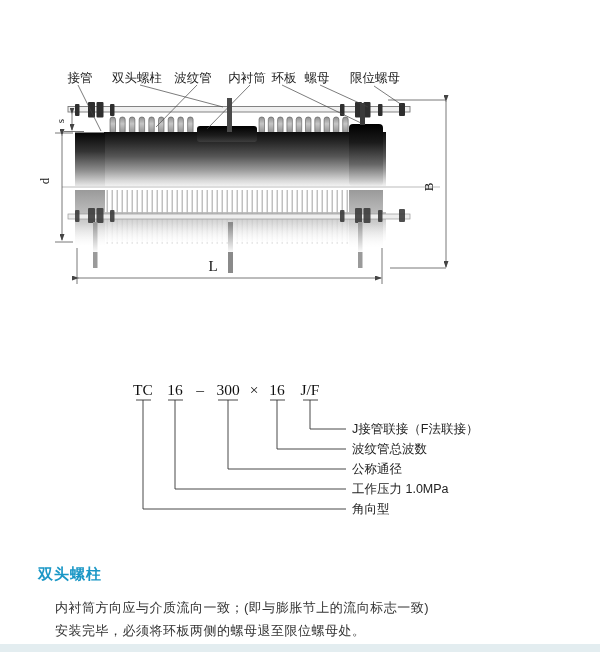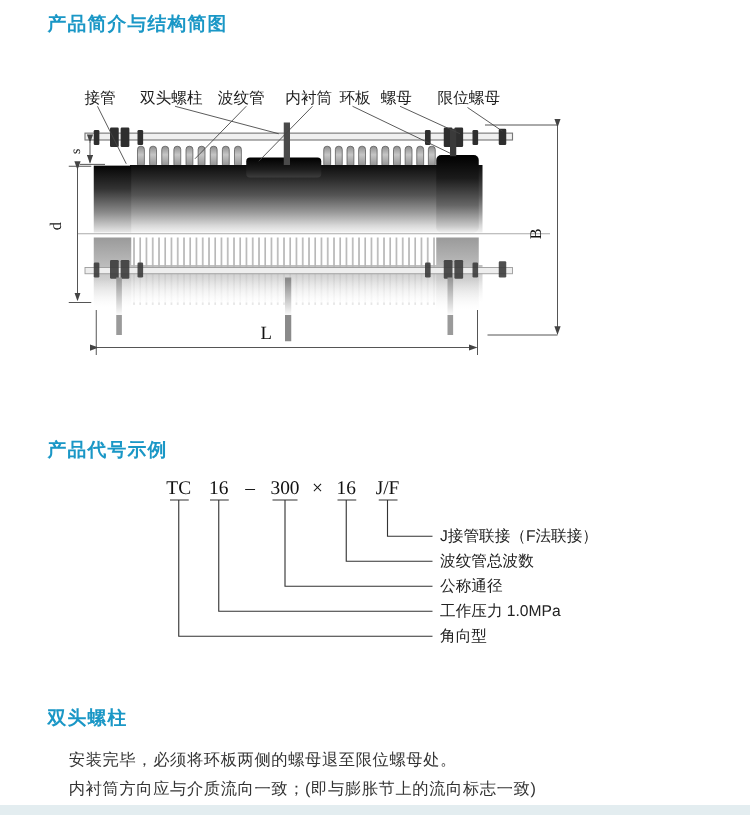--- a/index.html
+++ b/index.html
@@ -16,21 +16,20 @@
   .cn-label{font-family:"Liberation Sans",sans-serif;font-size:12.5px;fill:#1c1c1c;}
   .dim-label{font-family:"Liberation Serif",serif;fill:#111111;}
   .code-seg{font-family:"Liberation Serif",serif;font-size:15.5px;fill:#111111;}
   .callout{font-family:"Liberation Sans",sans-serif;font-size:12.5px;fill:#222222;}
 </style>
 </head>
 <body>
 
 <div id="page">
 
-  <div class="sec-title" id="title-intro">产品简介与结构简图</div>
 
   <svg id="diagram-svg" width="430" height="265" viewBox="30 60 430 265">
     <defs>
       <marker id="arr" markerWidth="7" markerHeight="5" refX="6" refY="2.5" orient="auto" markerUnits="userSpaceOnUse">
         <path d="M0,0 L7,2.5 L0,5 z" fill="#444"></path>
       </marker>
       <linearGradient id="gBody" x1="0" y1="0" x2="0" y2="1">
         <stop offset="0" stop-color="#0d0d0d"></stop>
           <stop offset="0.2" stop-color="#2a2a2a"></stop>
         <stop offset="0.45" stop-color="#555"></stop>
@@ -182,21 +181,20 @@
 
     <text class="cn-label" x="80" y="82" text-anchor="middle">接管</text>
     <text class="cn-label" x="137" y="82" text-anchor="middle">双头螺柱</text>
     <text class="cn-label" x="193" y="82" text-anchor="middle">波纹管</text>
     <text class="cn-label" x="247" y="82" text-anchor="middle">内衬筒</text>
     <text class="cn-label" x="284" y="82" text-anchor="middle">环板</text>
     <text class="cn-label" x="317" y="82" text-anchor="middle">螺母</text>
     <text class="cn-label" x="375" y="82" text-anchor="middle">限位螺母</text>
   </svg>
 
-  <div class="sec-title" id="title-code">产品代号示例</div>
 
   <svg id="code-svg" width="540" height="185" viewBox="30 345 540 185">
 
     <text class="code-seg" x="143" y="395" text-anchor="middle">TC</text>
     <text class="code-seg" x="175" y="395" text-anchor="middle">16</text>
     <text class="code-seg" x="200" y="395" text-anchor="middle">–</text>
     <text class="code-seg" x="228" y="395" text-anchor="middle">300</text>
     <text class="code-seg" x="254" y="395" text-anchor="middle">×</text>
     <text class="code-seg" x="277" y="395" text-anchor="middle">16</text>
     <text class="code-seg" x="310" y="395" text-anchor="middle">J/F</text>
@@ -217,18 +215,18 @@
     <text class="callout" x="352" y="433">J接管联接（F法联接）</text>
     <text class="callout" x="352" y="453">波纹管总波数</text>
     <text class="callout" x="352" y="473">公称通径</text>
     <text class="callout" x="352" y="493">工作压力 1.0MPa</text>
     <text class="callout" x="352" y="513">角向型</text>
   </svg>
 
   <div class="sec-title" id="title-install">双头螺柱</div>
 
   <div id="install-body">
+    <div>内衬筒方向应与介质流向一致；(即与膨胀节上的流向标志一致)</div>
     <div>安装完毕，必须将环板两侧的螺母退至限位螺母处。</div>
-    <div>内衬筒方向应与介质流向一致；(即与膨胀节上的流向标志一致)</div>
   </div>
 
   <div id="footer-strip"></div>
 </div>
 
 </body></html>

